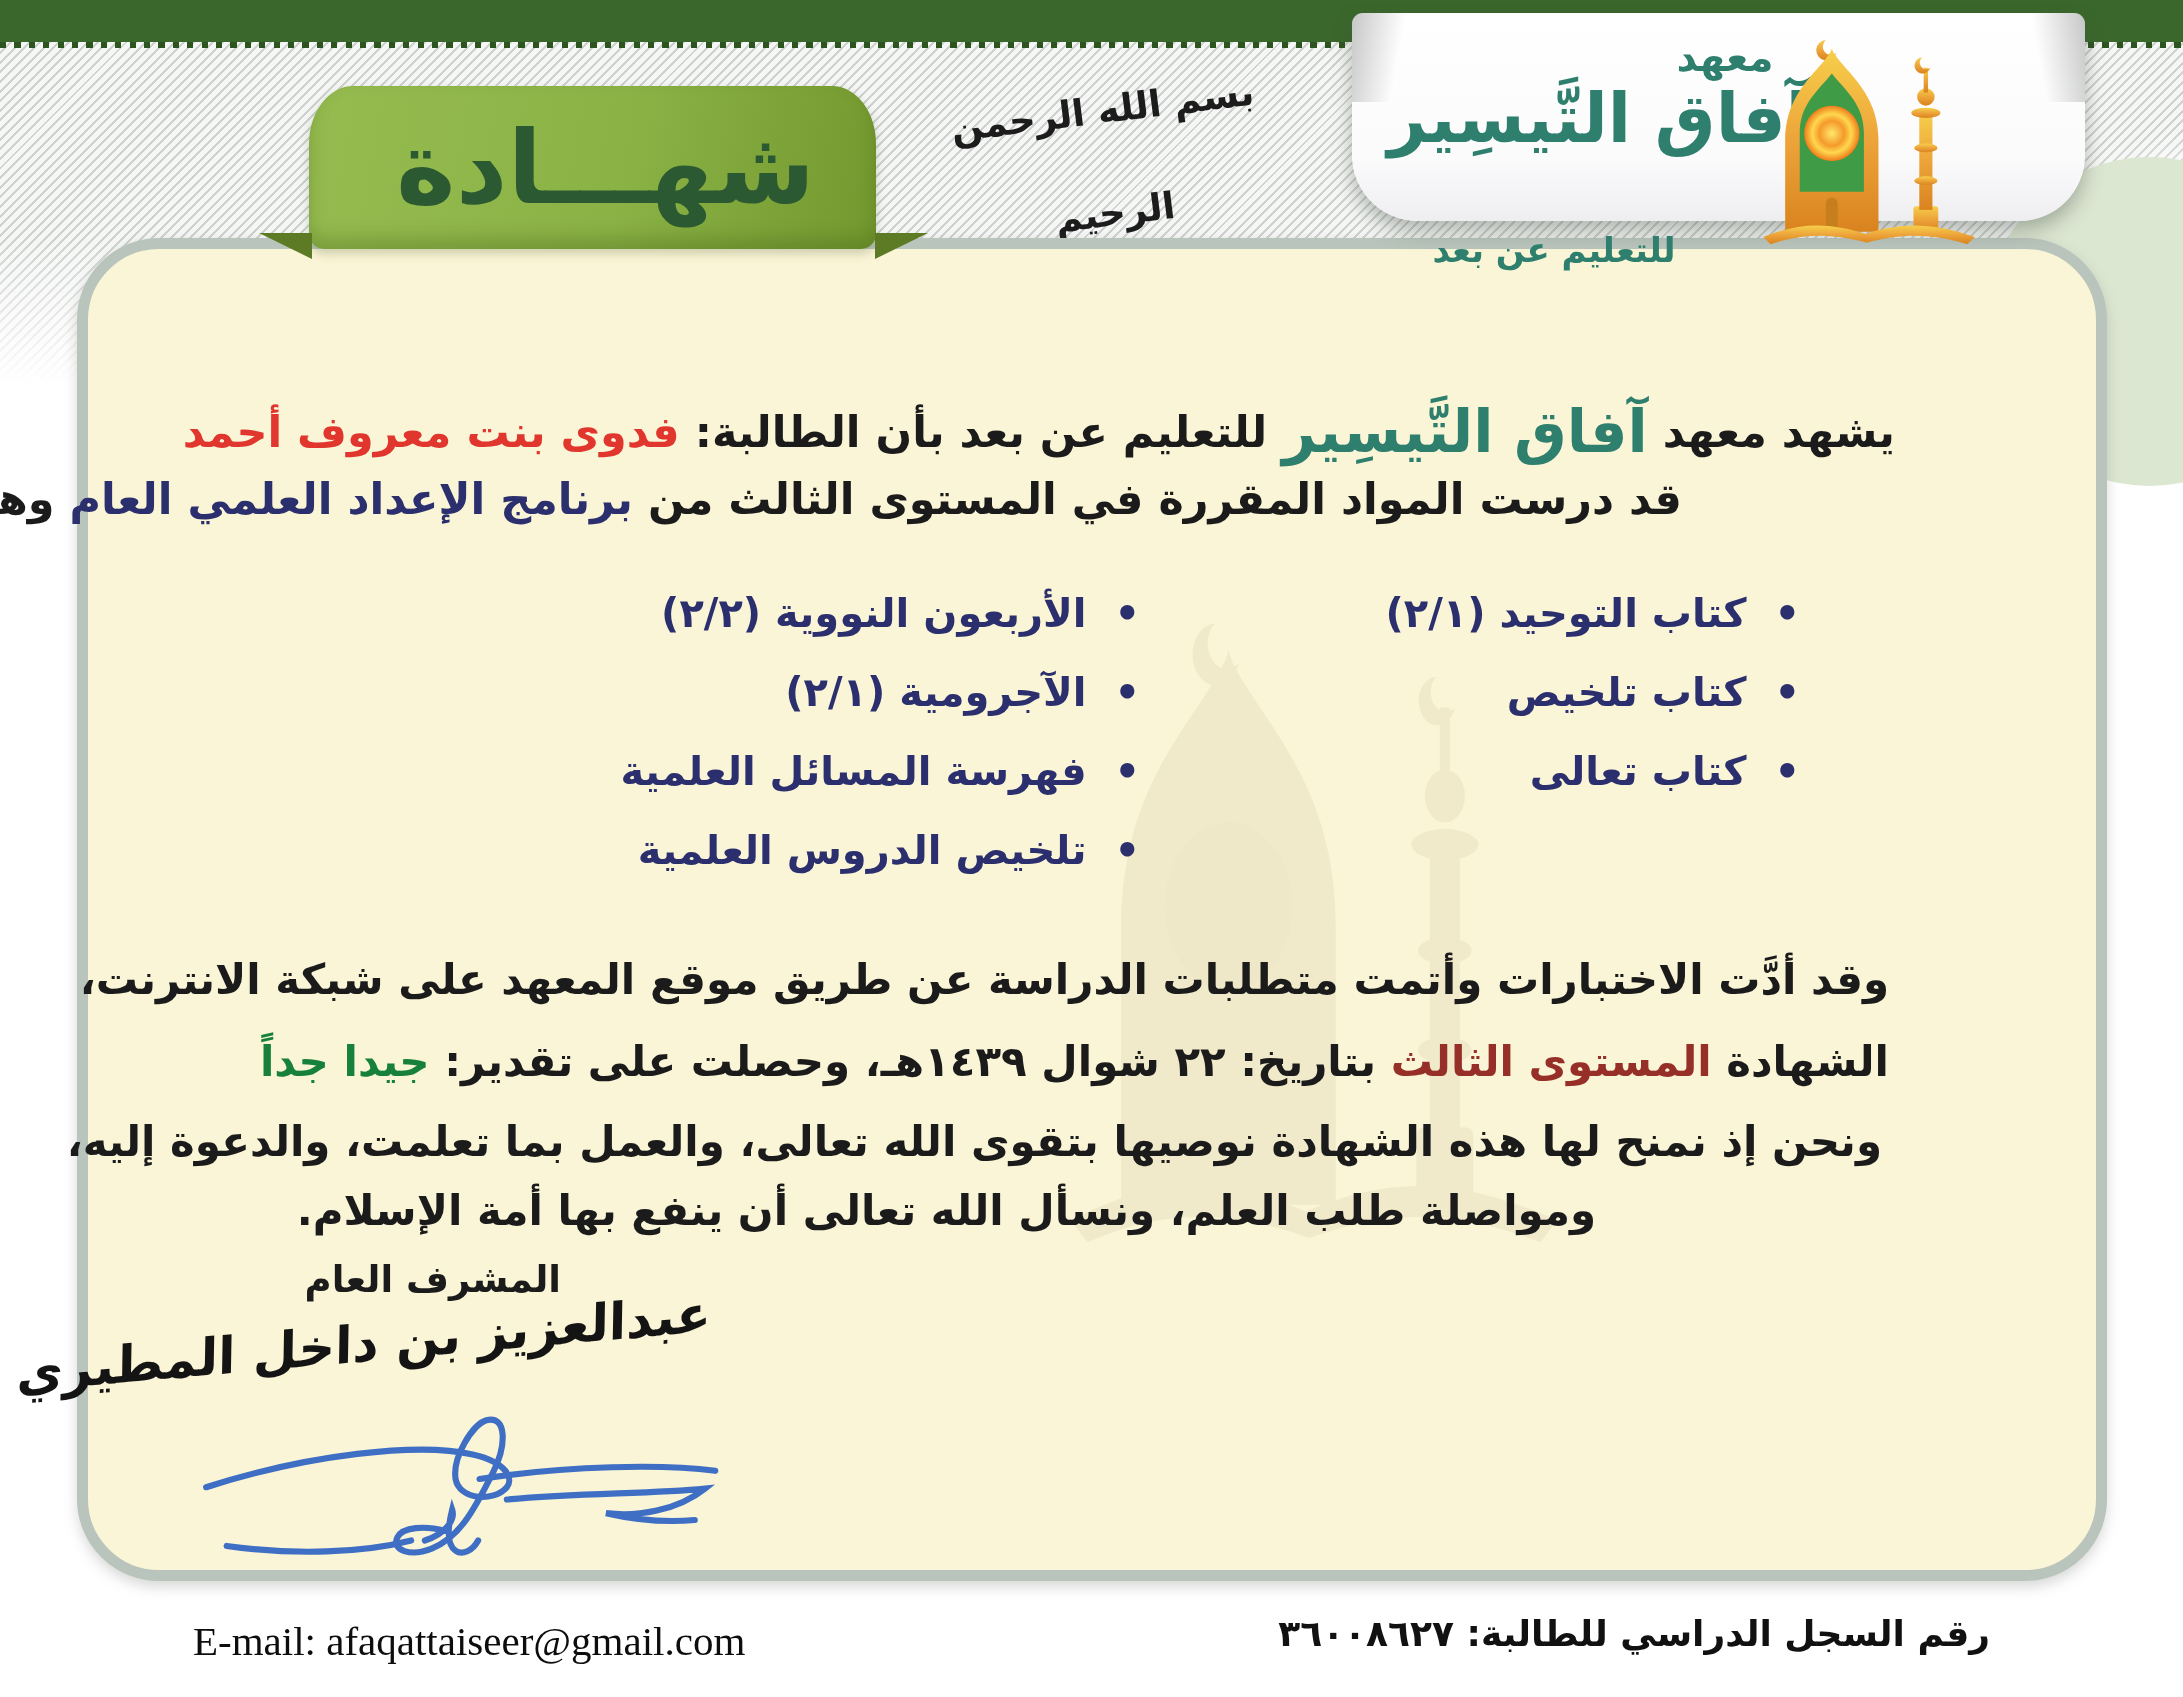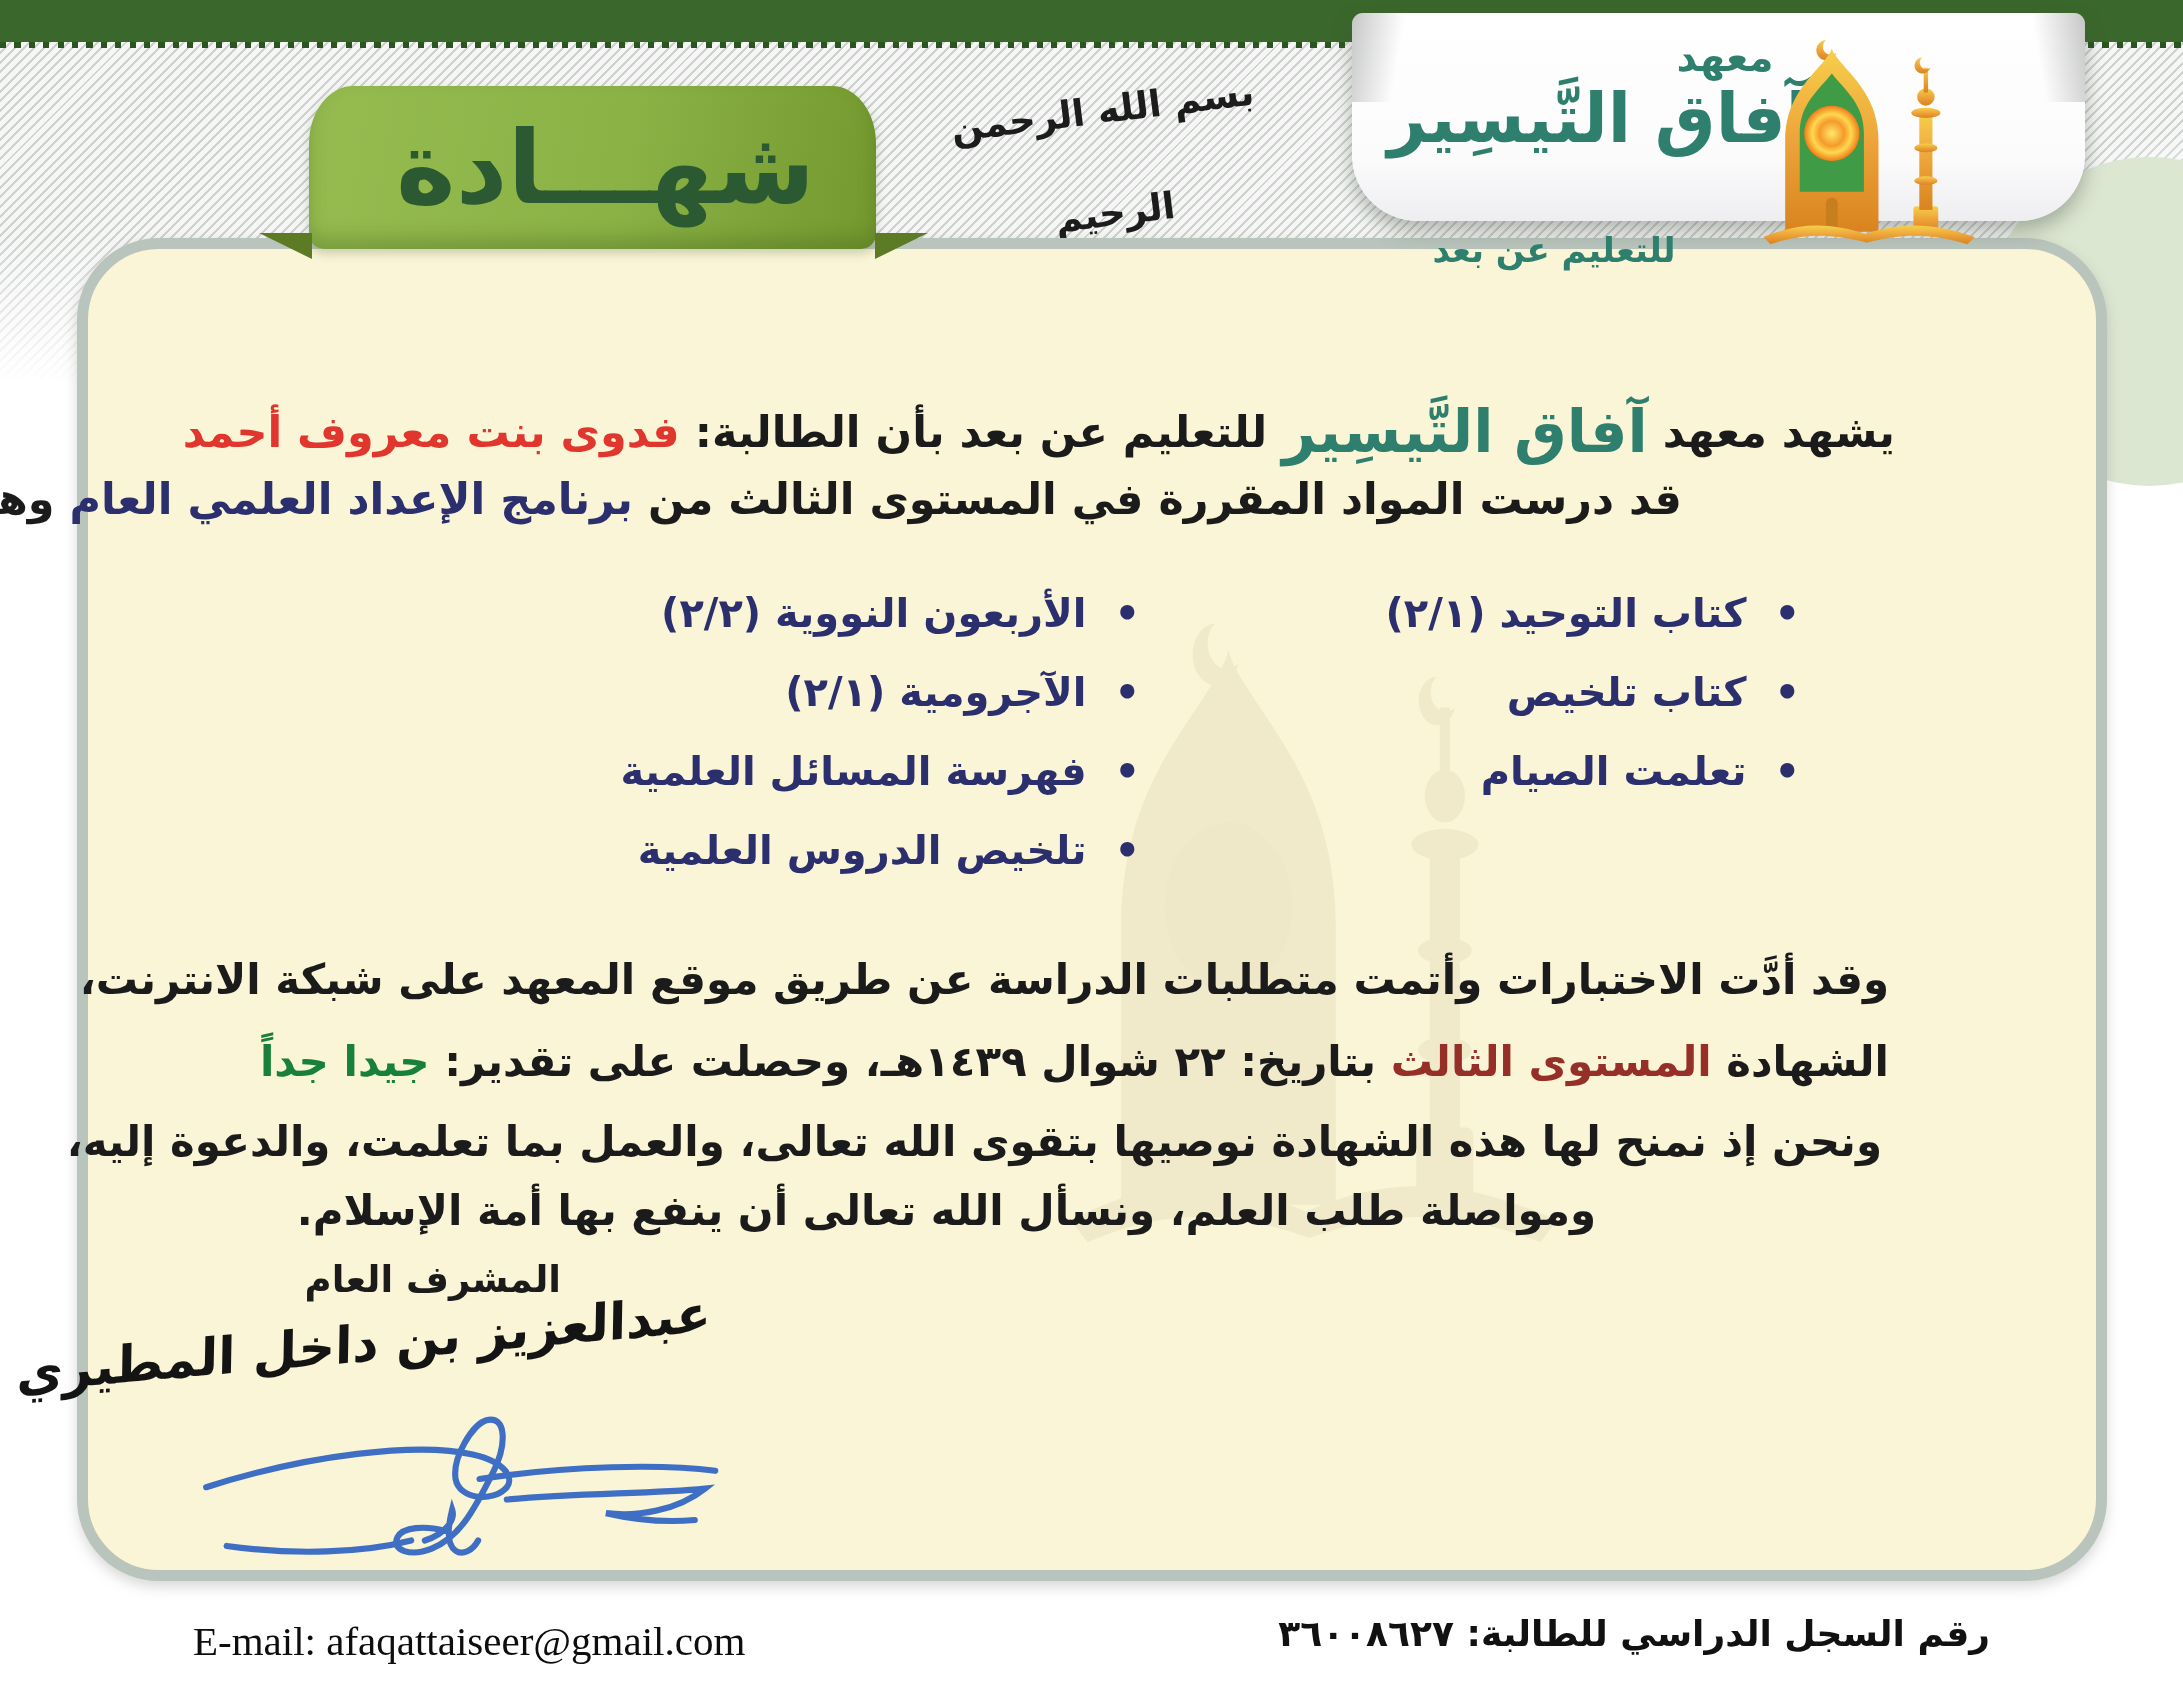--- a/index.html
+++ b/index.html
@@ -180,21 +180,21 @@
   </div>
   <div class="artext intro-2">
     <span>قد درست المواد المقررة في المستوى الثالث من</span>
     <span class="program">برنامج الإعداد العلمي العام</span>
     <span>وهي:</span>
   </div>
 
   <div class="subjects subjects-right">
     <div class="subject">كتاب التوحيد (٢/١)</div>
     <div class="subject">كتاب تلخيص</div>
-    <div class="subject">تعلمت الصيام</div>
+    <div class="subject">كتاب تعالى</div>
   </div>
   <div class="subjects subjects-left">
     <div class="subject">الأربعون النووية (٢/٢)</div>
     <div class="subject">الآجرومية (٢/١)</div>
     <div class="subject">فهرسة المسائل العلمية</div>
     <div class="subject">تلخيص الدروس العلمية</div>
   </div>
 
   <div class="artext closing close-1">وقد أدَّت الاختبارات وأتمت متطلبات الدراسة عن طريق موقع المعهد على شبكة الانترنت،</div>
   <div class="artext closing close-2">

